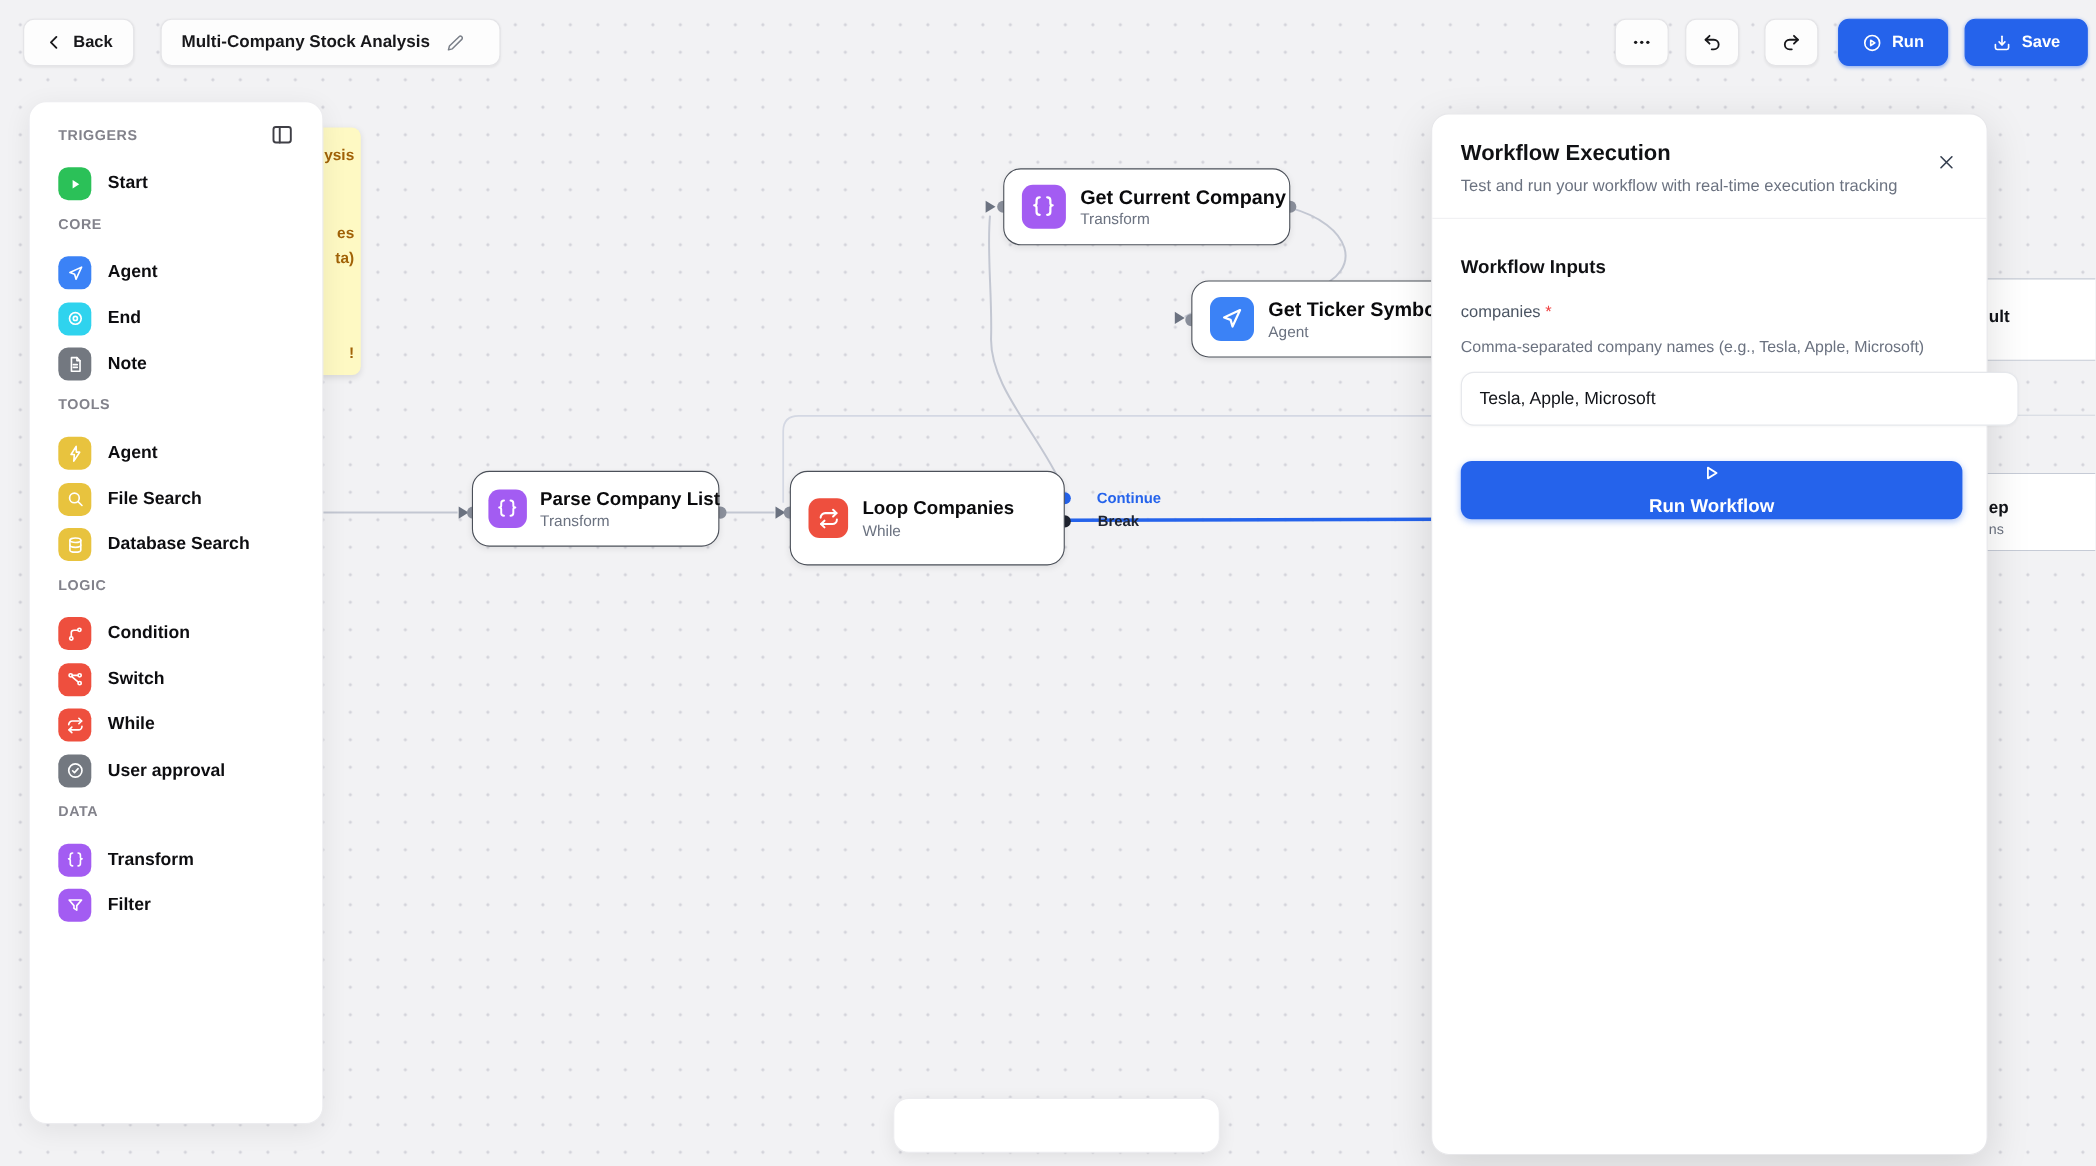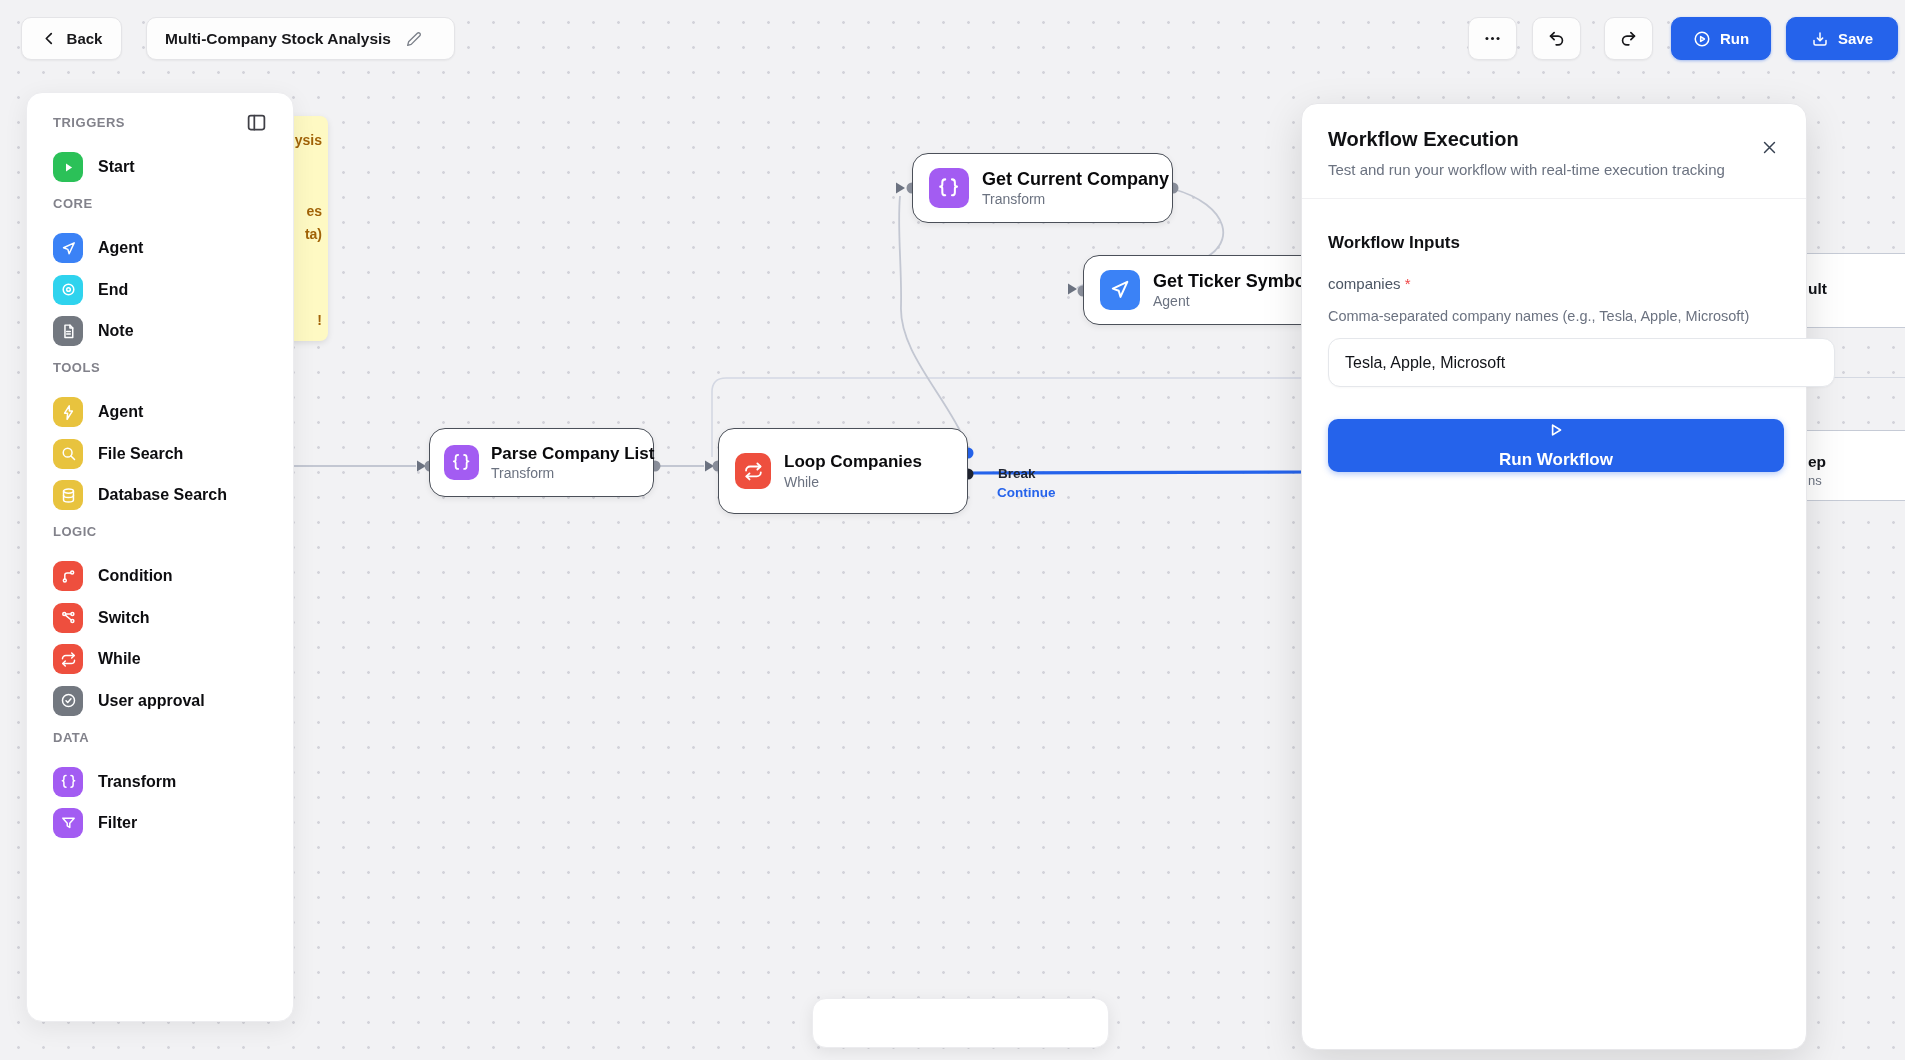--- a/index.html
+++ b/index.html
@@ -166,21 +166,21 @@
           <path d="m7.5 21.2-3.6-3.5 3.6-3.5"></path>
           <path d="M4 17.7h11.8a4.7 4.7 0 0 0 4.7-4.7"></path>
         </svg>
       </span>
     <span>
       <div class="n-title">Loop Companies</div>
       <div class="n-sub">While</div>
     </span>
   </div>
 
-  <div class="edge-label" style="left:997px; top:445px; color:#2563eb;margin-top:40px;">Continue</div>
+  <div class="edge-label" style="left:997px; top:445px; color:#2563eb;">Continue</div>
   <div class="edge-label" style="left:998px; top:466px; color:#1f2430;">Break</div>
 
   <div class="clip-card" style="left:1793px; top:253px; width:130px; height:75px;">
     <div class="clip-title" style="margin-top:14px;">ult</div>
   </div>
   <div class="clip-line" style="left:1810px; top:377px; width:95px;"></div>
   <div class="clip-card" style="left:1793px; top:430px; width:130px; height:71px;">
     <div class="clip-title" style="margin-top:10px;">ep</div>
     <div class="clip-sub">ns</div>
   </div>

